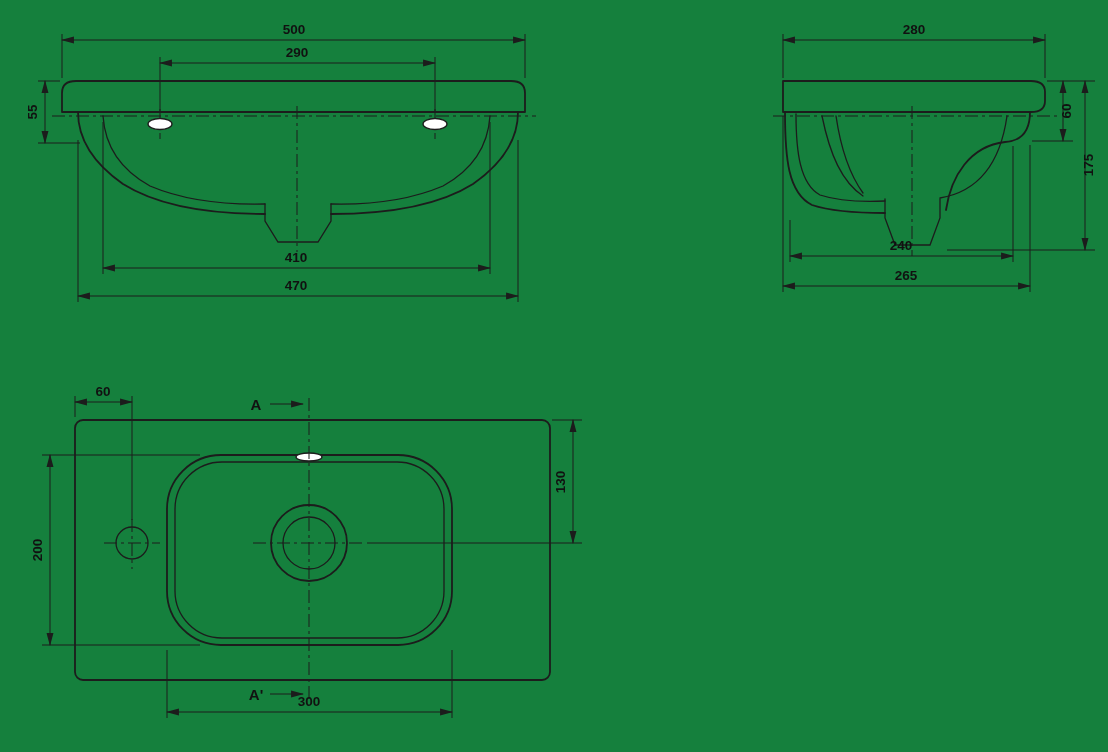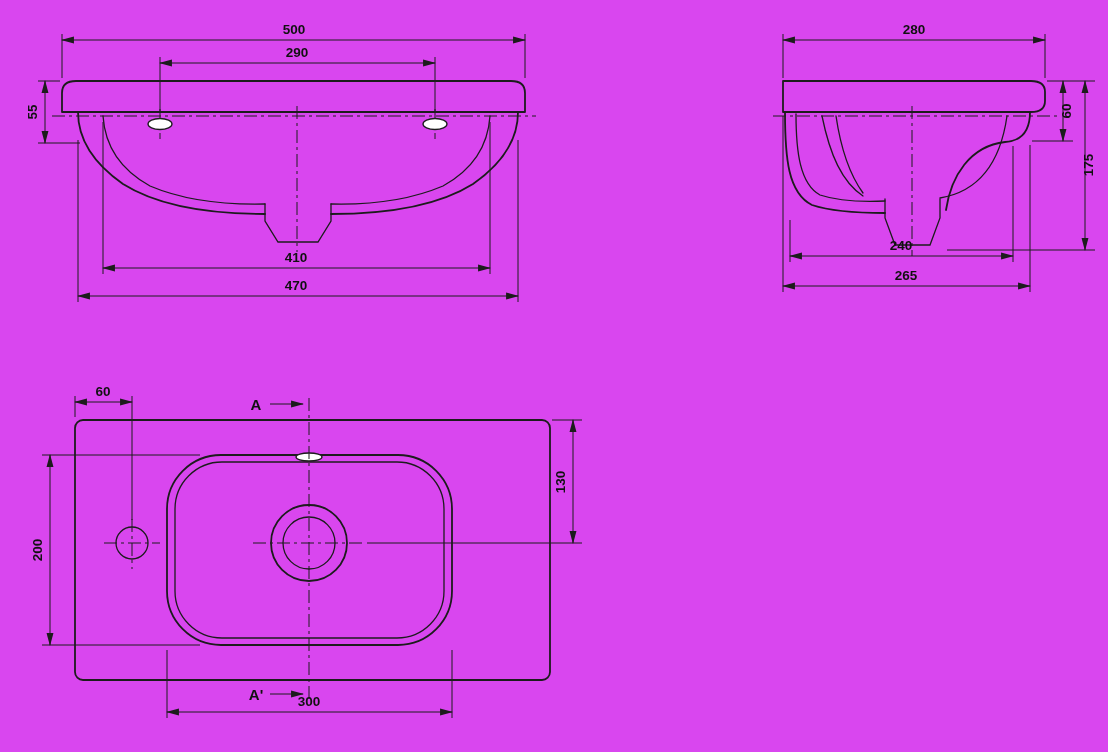--- a/index.html
+++ b/index.html
@@ -1,16 +1,16 @@
 <!DOCTYPE html>
 <html><head>
 <meta charset="utf-8">
 <style>
   html,body{margin:0;padding:0;background:#ffffff;}
-  .canvas{width:1108px;height:752px;background:#d946ef;overflow:hidden;}
+  .canvas{width:1108px;height:752px;background:#15803d;overflow:hidden;}
   svg{display:block;}
   .out{fill:none;stroke:#1c1c1c;stroke-width:1.8;stroke-linecap:round;stroke-linejoin:round;}
   .mid{fill:none;stroke:#1c1c1c;stroke-width:1.3;stroke-linecap:round;}
   .dim{fill:none;stroke:#1c1c1c;stroke-width:1;}
   .ext{fill:none;stroke:#1c1c1c;stroke-width:1;}
   .cl{fill:none;stroke:#1c1c1c;stroke-width:1;stroke-dasharray:13 4 3 4;}
   .t{font-family:"Liberation Sans",sans-serif;font-size:13.5px;font-weight:bold;fill:#111;text-anchor:middle;}
   .lbl{font-size:15px;}
   .wfill{fill:#ffffff;}
 </style>

